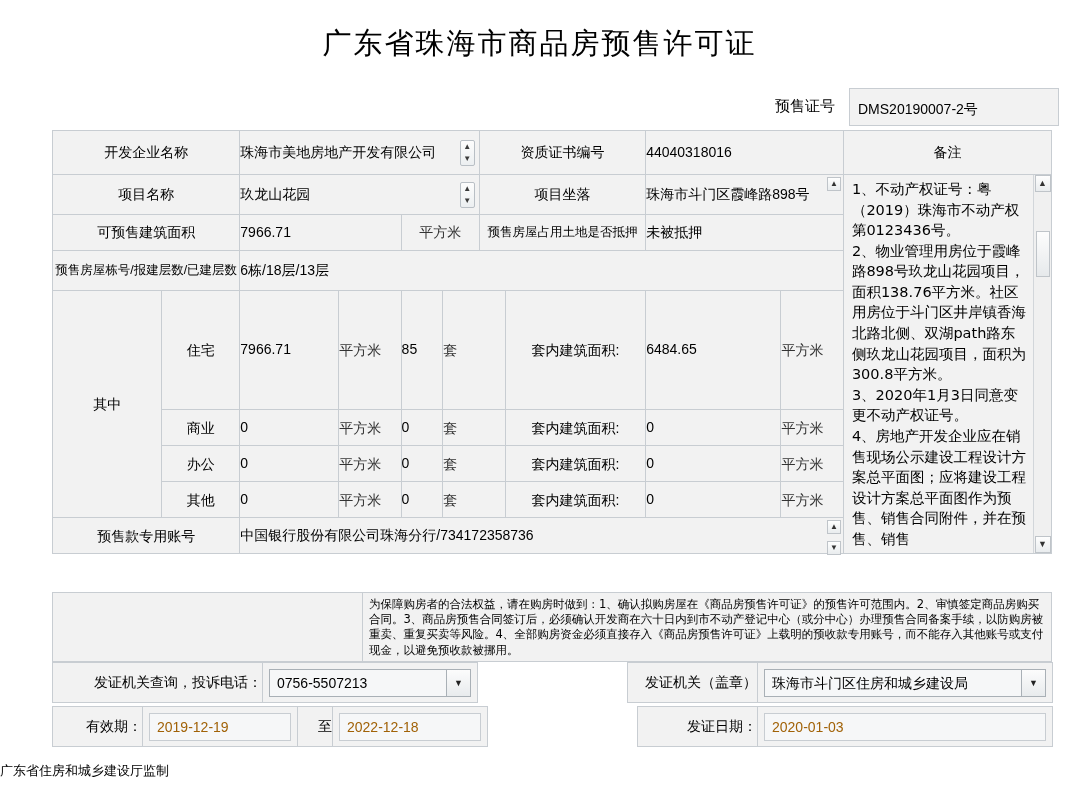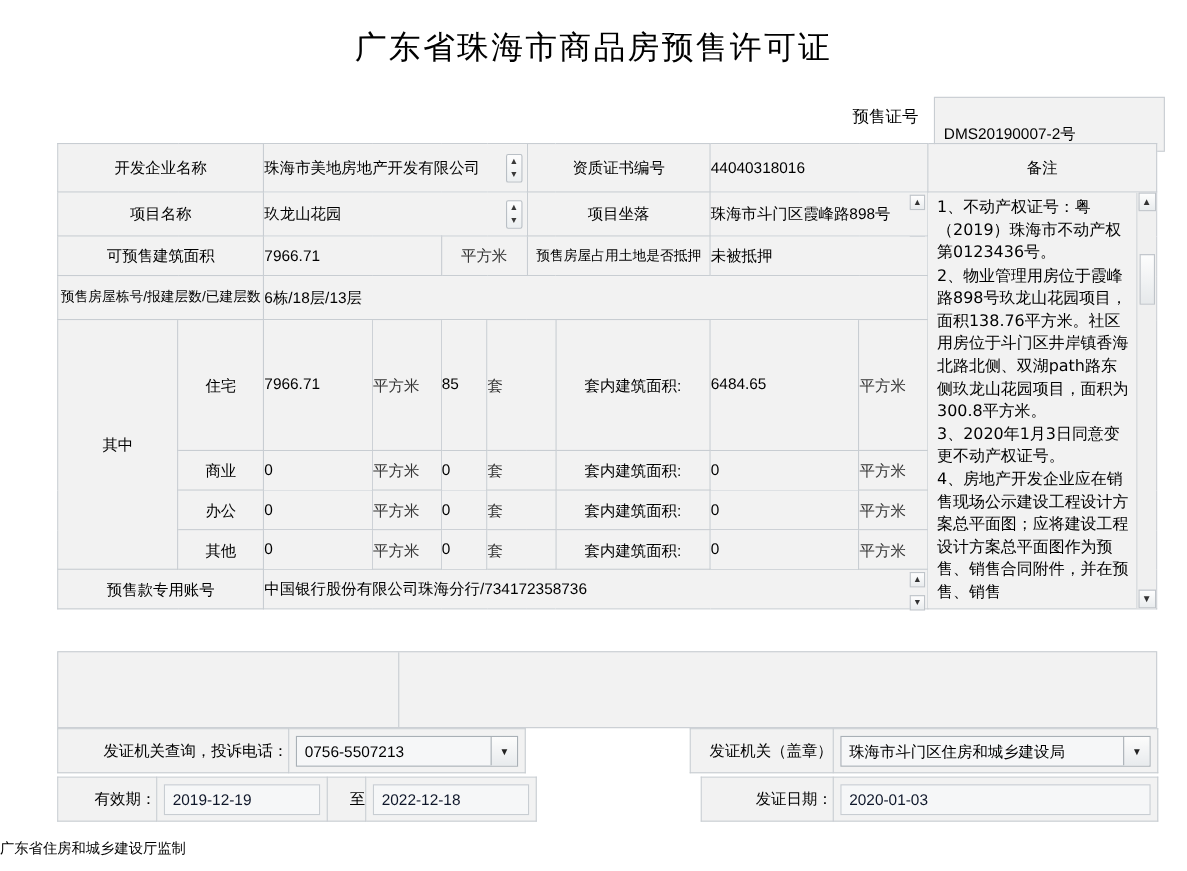--- a/index.html
+++ b/index.html
@@ -38,21 +38,21 @@
     font-size: 15px;
     padding: 9px 14px 0 0;
     color: #000;
   }
   .permit-value {
     width: 210px;
     height: 38px;
     border: 1px solid #c8cdd2;
     background: #f2f2f2;
     font-size: 14px;
-    padding: 24px 8px;
+    padding: 12px 8px;
     color: #000;
   }
   
   table.main {
     position: absolute;
     top: 130px;
     left: 52px;
     width: 1000px;
     border-collapse: collapse;
     table-layout: fixed;
@@ -238,21 +238,21 @@
     display: flex; align-items: center; justify-content: center;
     font-size: 9px; color: #222;
   }
   .plainfield {
     margin: 4px 6px;
     height: 28px;
     background: #f6f7f8;
     border: 1px solid #c8cdd2;
     font-size: 14px;
     padding: 5px 7px;
-    color: #0f172a;
+    color: #a16207;
   }
   .footer {
     position: absolute;
     top: 762px;
     left: 0;
     width: 1052px;
     text-align: left;
     font-size: 13px;
     color: #000;
   }
@@ -396,20 +396,21 @@
           <span class="arr">▲</span>
           <span class="arr">▼</span>
         </span>
       </td>
     </tr>
   </tbody>
     </table>
 
   <div class="notice-wrap">
     <div class="notice-left"></div>
+    <div class="notice-text">为保障购房者的合法权益，请在购房时做到：1、确认拟购房屋在《商品房预售许可证》的预售许可范围内。2、审慎签定商品房购买合同。3、商品房预售合同签订后，必须确认开发商在六十日内到市不动产登记中心（或分中心）办理预售合同备案手续，以防购房被重卖、重复买卖等风险。4、全部购房资金必须直接存入《商品房预售许可证》上载明的预收款专用账号，而不能存入其他账号或支付现金，以避免预收款被挪用。</div>
   </div>
 
   <table class="bottom r1">
     <colgroup>
       <col style="width:210px">
       <col style="width:215px">
       <col style="width:150px">
       <col style="width:130px">
       <col style="width:295px">
     </colgroup>

